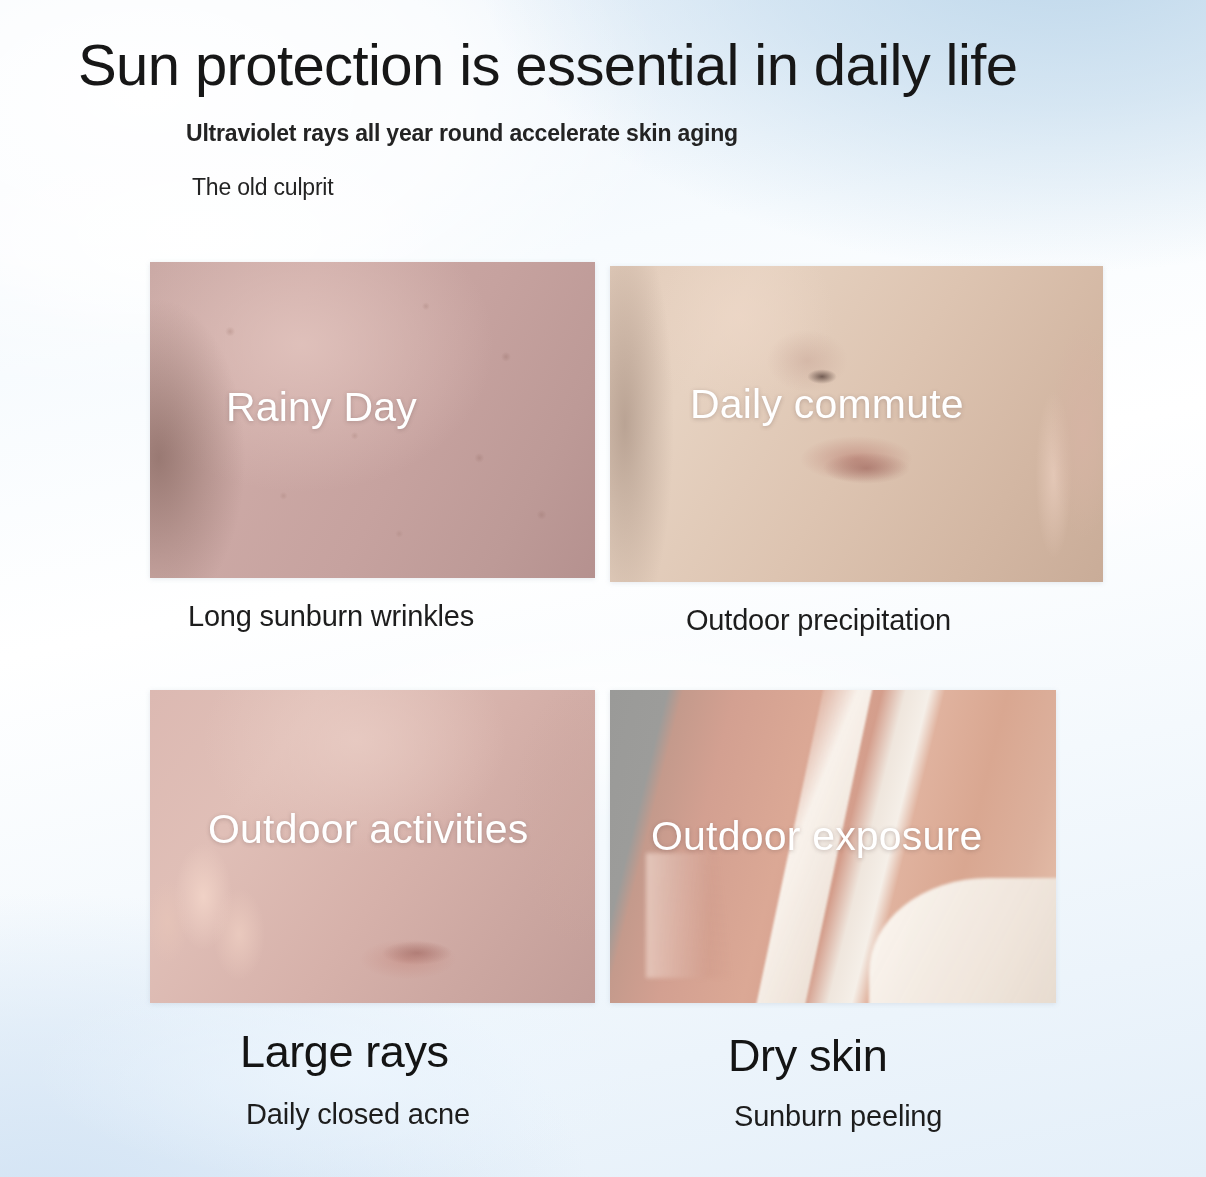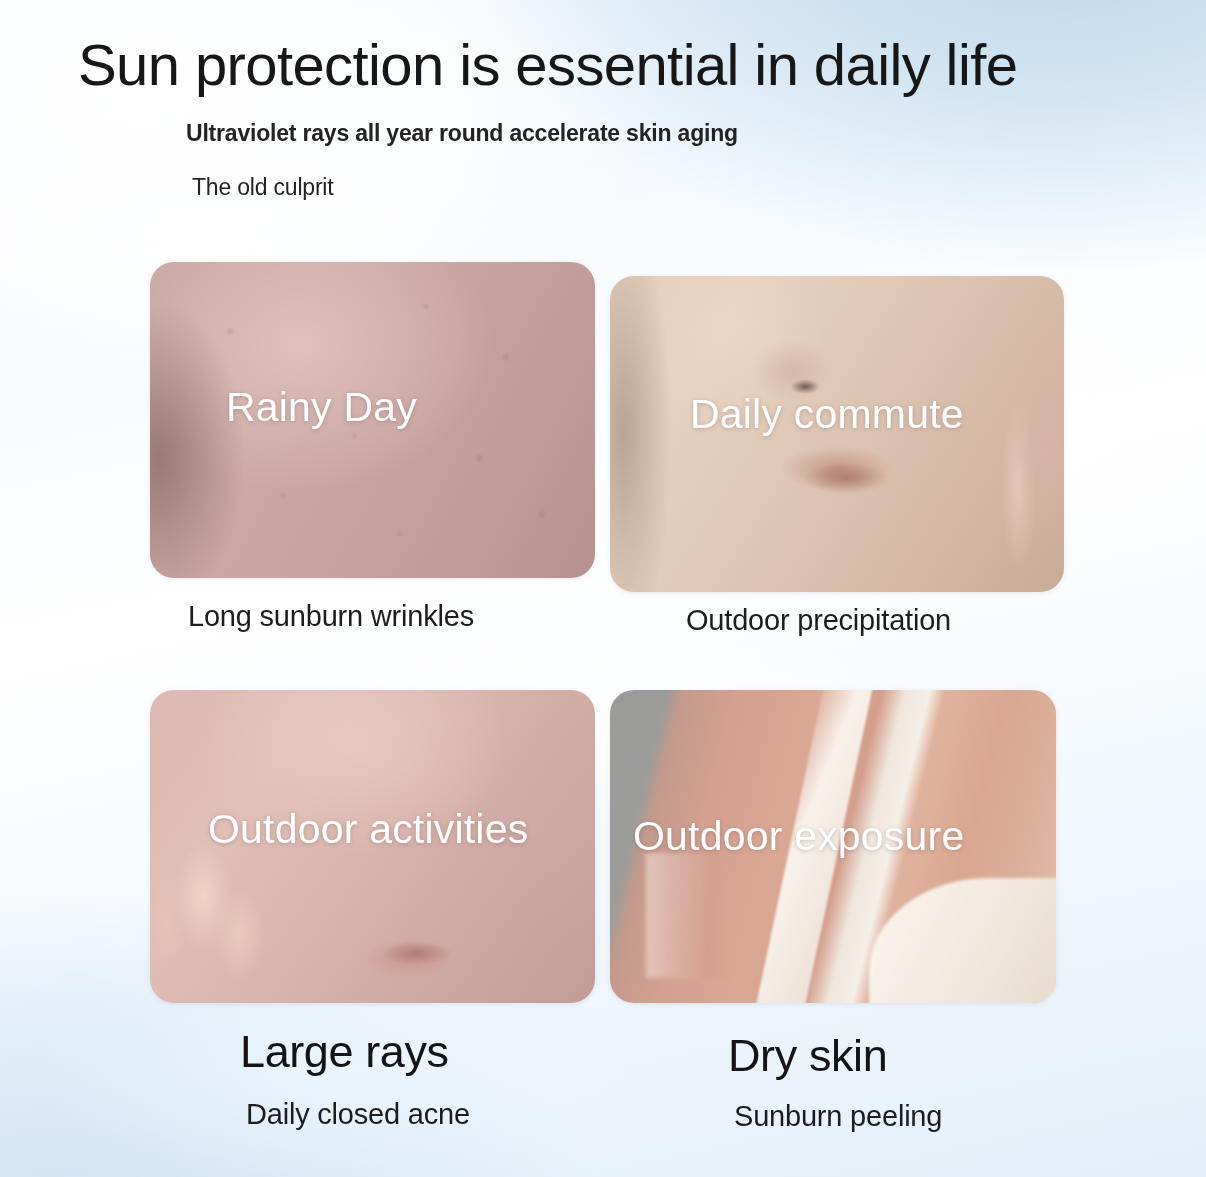--- a/index.html
+++ b/index.html
@@ -48,43 +48,42 @@
     position:absolute; left:192px; top:174px;
     font-size:23px; color:#232323; font-weight:400;
     letter-spacing:-0.2px; white-space:nowrap;
   }
 
   
   .tile {
     position:absolute;
     overflow:hidden;
     box-shadow:0 1px 5px rgba(120,140,160,0.18);
-    border-radius:24px;
   }
   .tile .overlay-label {
     position:absolute;
     color:#ffffff;
     font-size:41px;
     font-weight:300;
     letter-spacing:0.2px;
     text-shadow:0 1px 4px rgba(90,70,70,0.30);
     white-space:nowrap;
   }
   .photo { position:absolute; inset:0; }
 
   
   #tile-rainy    { left:150px; top:262px; width:445px; height:316px; }
-  #tile-commute  { left:610px; top:276px; width:454px; height:316px; }
+  #tile-commute  { left:610px; top:266px; width:493px; height:316px; }
   #tile-outdoor  { left:150px; top:690px; width:445px; height:313px; }
   #tile-exposure { left:610px; top:690px; width:446px; height:313px; }
 
   #tile-rainy    .overlay-label { left:76px;  top:122px; }
   #tile-commute  .overlay-label { left:80px;  top:115px; }
   #tile-outdoor  .overlay-label { left:58px;  top:116px; }
-  #tile-exposure .overlay-label { left:23px;  top:123px; }
+  #tile-exposure .overlay-label { left:41px;  top:123px; }
 
   
   .skin-rainy {
     background:
       radial-gradient(circle 5px at 18% 22%, rgba(150,110,100,0.30) 0%, rgba(150,110,100,0) 100%),
       radial-gradient(circle 4px at 62% 14%, rgba(150,110,100,0.28) 0%, rgba(150,110,100,0) 100%),
       radial-gradient(circle 5px at 80% 30%, rgba(140,100,92,0.30) 0%, rgba(140,100,92,0) 100%),
       radial-gradient(circle 4px at 46% 55%, rgba(150,110,100,0.25) 0%, rgba(150,110,100,0) 100%),
       radial-gradient(circle 5px at 74% 62%, rgba(140,100,92,0.28) 0%, rgba(140,100,92,0) 100%),
       radial-gradient(circle 4px at 30% 74%, rgba(150,110,100,0.24) 0%, rgba(150,110,100,0) 100%),

